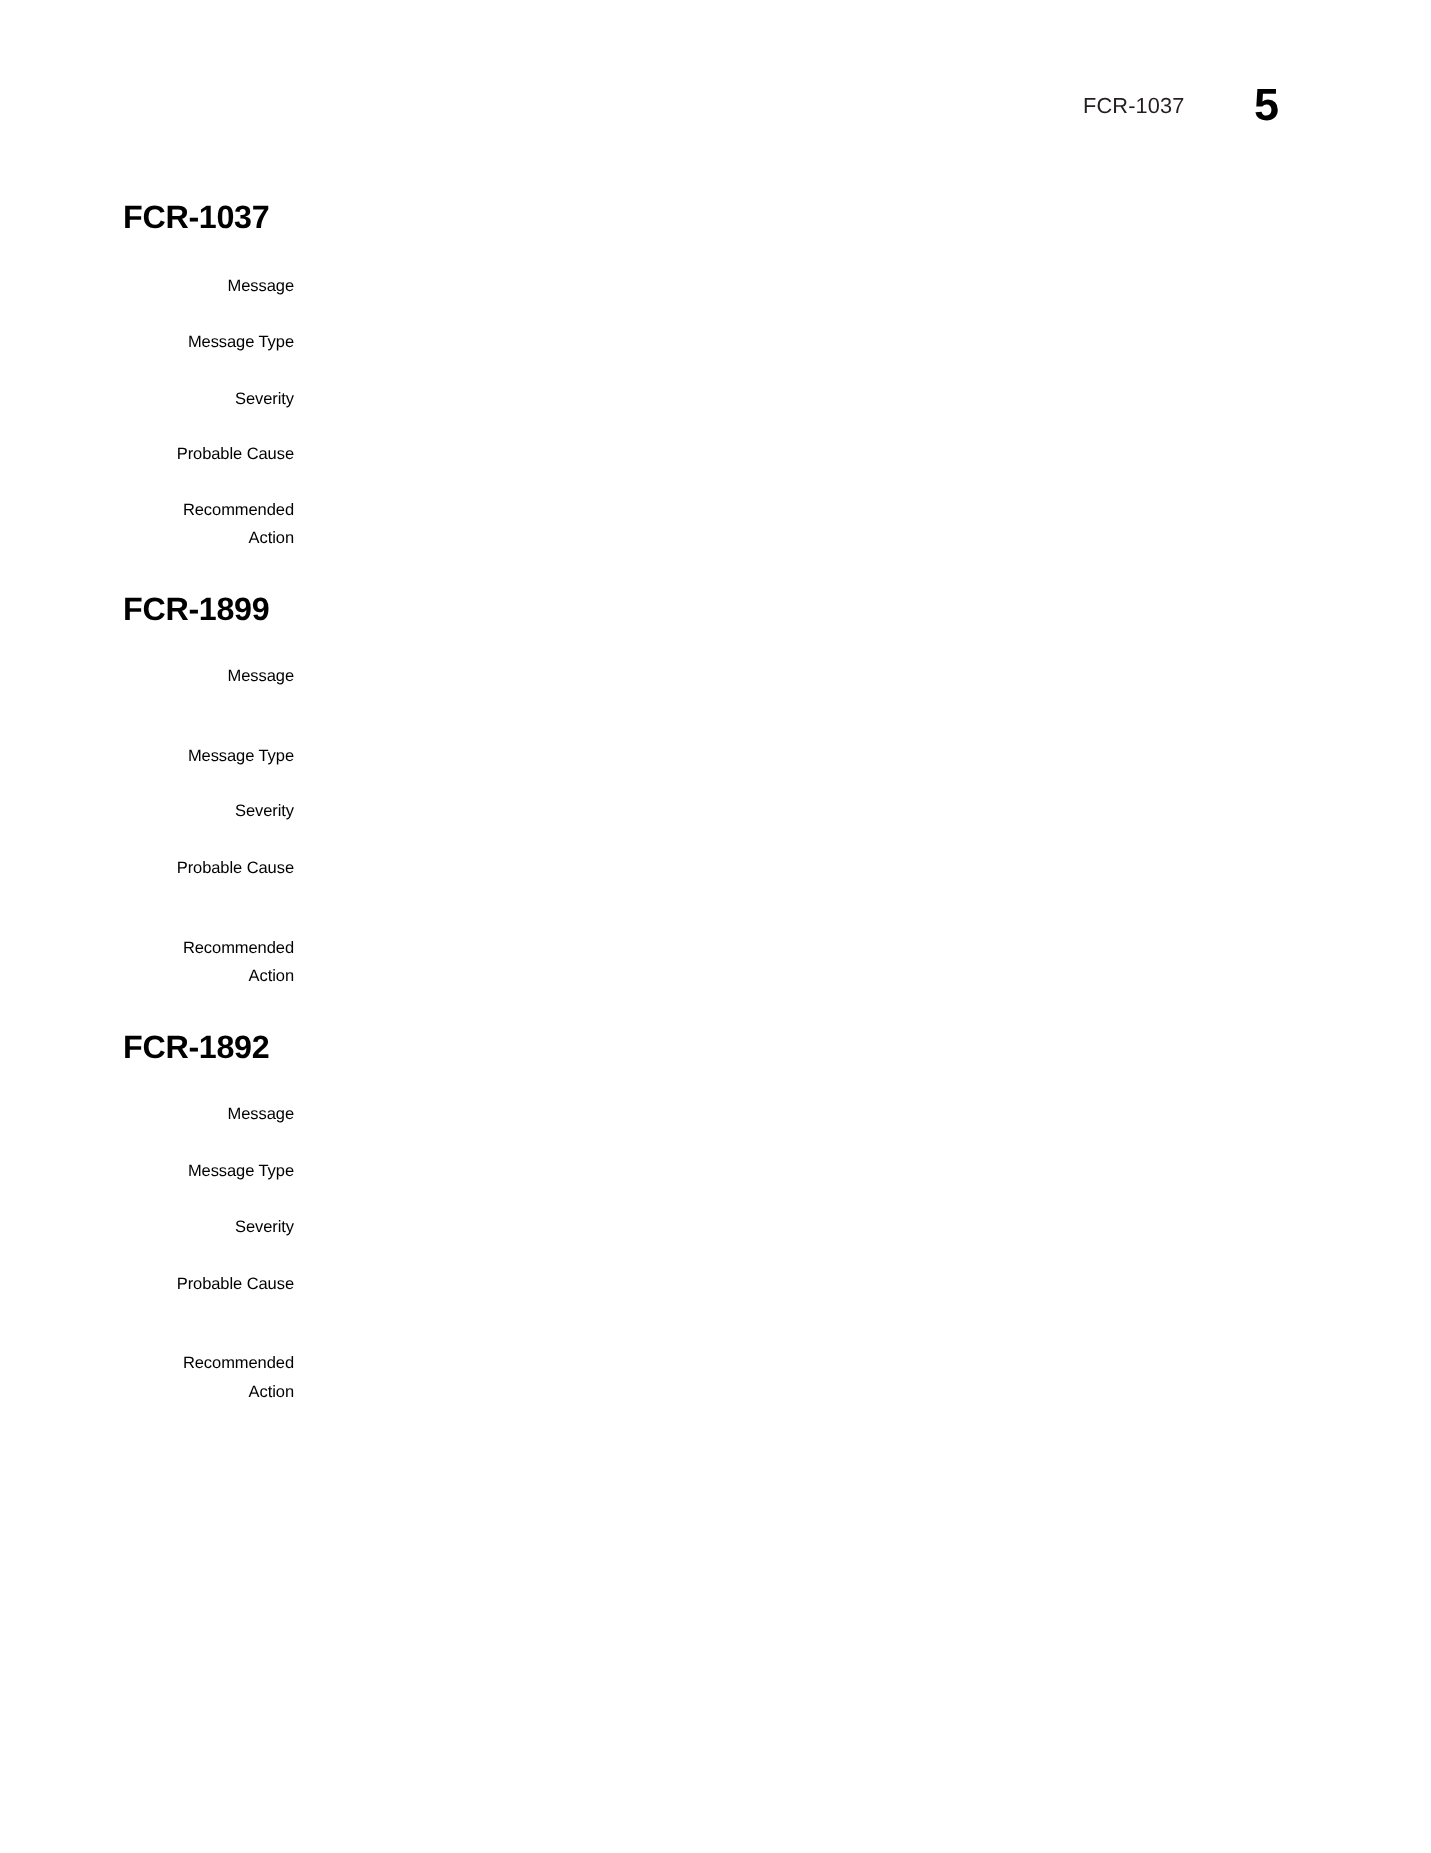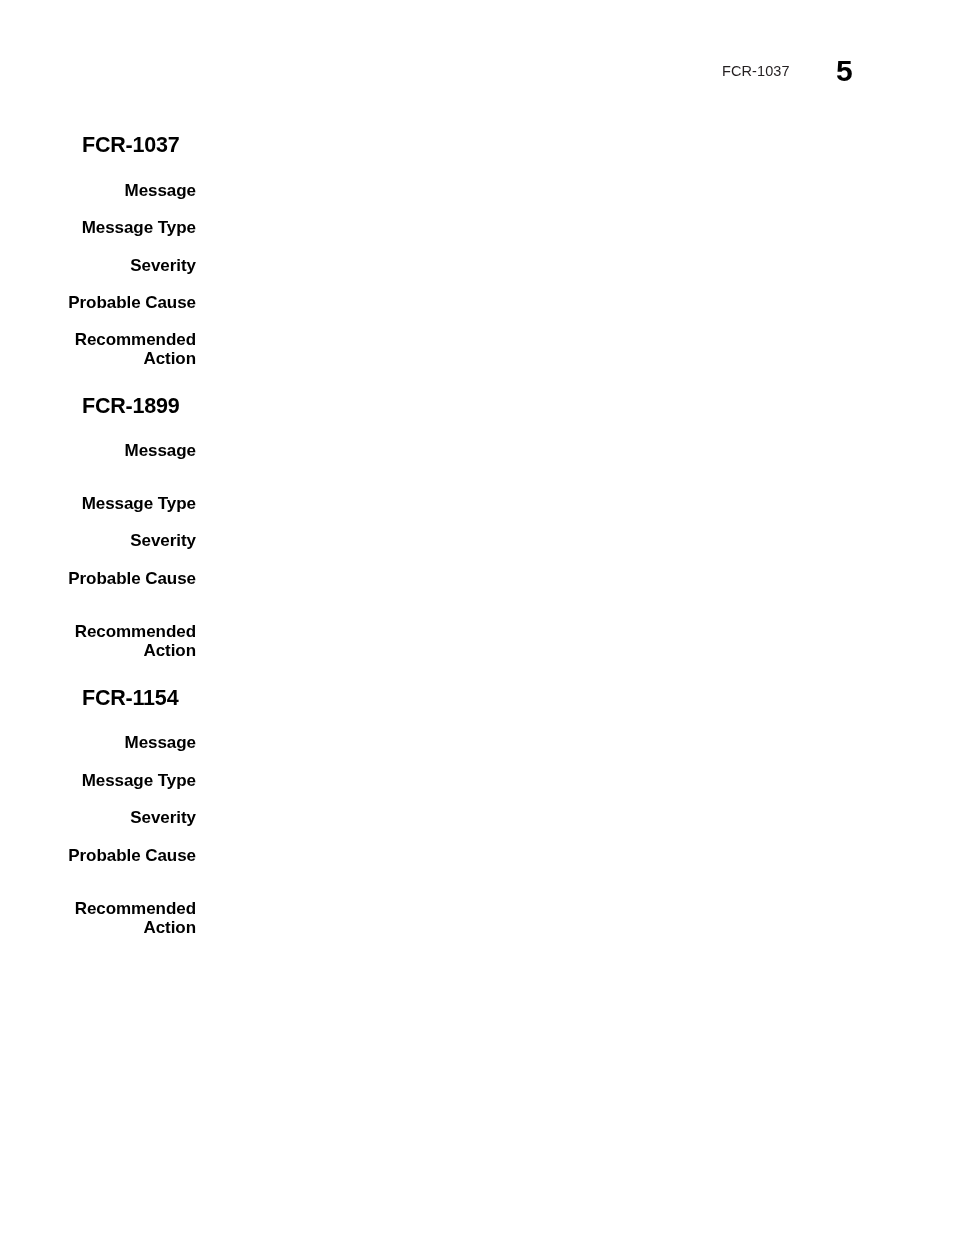--- a/index.html
+++ b/index.html
@@ -86,22 +86,22 @@
     left: 0;
     width: 954px;
   }
 
   .field-label {
     position: absolute;
     left: 0;
     top: 0;
     width: 196px;
     text-align: right;
-    font-size: 17px;
-    font-weight: 700;
+    font-size: 11px;
+    font-weight: 400;
     line-height: 18.5px;
     letter-spacing: -0.05px;
     color: #000000;
     white-space: pre-line;
   }
 
   .field-value {
     position: absolute;
     left: 214px;
     top: 0;
@@ -171,21 +171,21 @@
             <div class="field-value"></div>
           </div>
           <div class="field-row" style="top: 623px;">
             <div class="field-label">Recommended
 Action</div>
             <div class="field-value"></div>
           </div>
         </div>
       </div>
       <div class="msg-section" style="top: 0px;">
-        <div class="section-heading" style="top: 686px;">FCR-1154</div>
+        <div class="section-heading" style="top: 686px;">FCR-1892</div>
         <div class="field-rows">
           <div class="field-row" style="top: 734px;">
             <div class="field-label">Message</div>
             <div class="field-value"></div>
           </div>
           <div class="field-row" style="top: 772px;">
             <div class="field-label">Message Type</div>
             <div class="field-value"></div>
           </div>
           <div class="field-row" style="top: 809px;">

